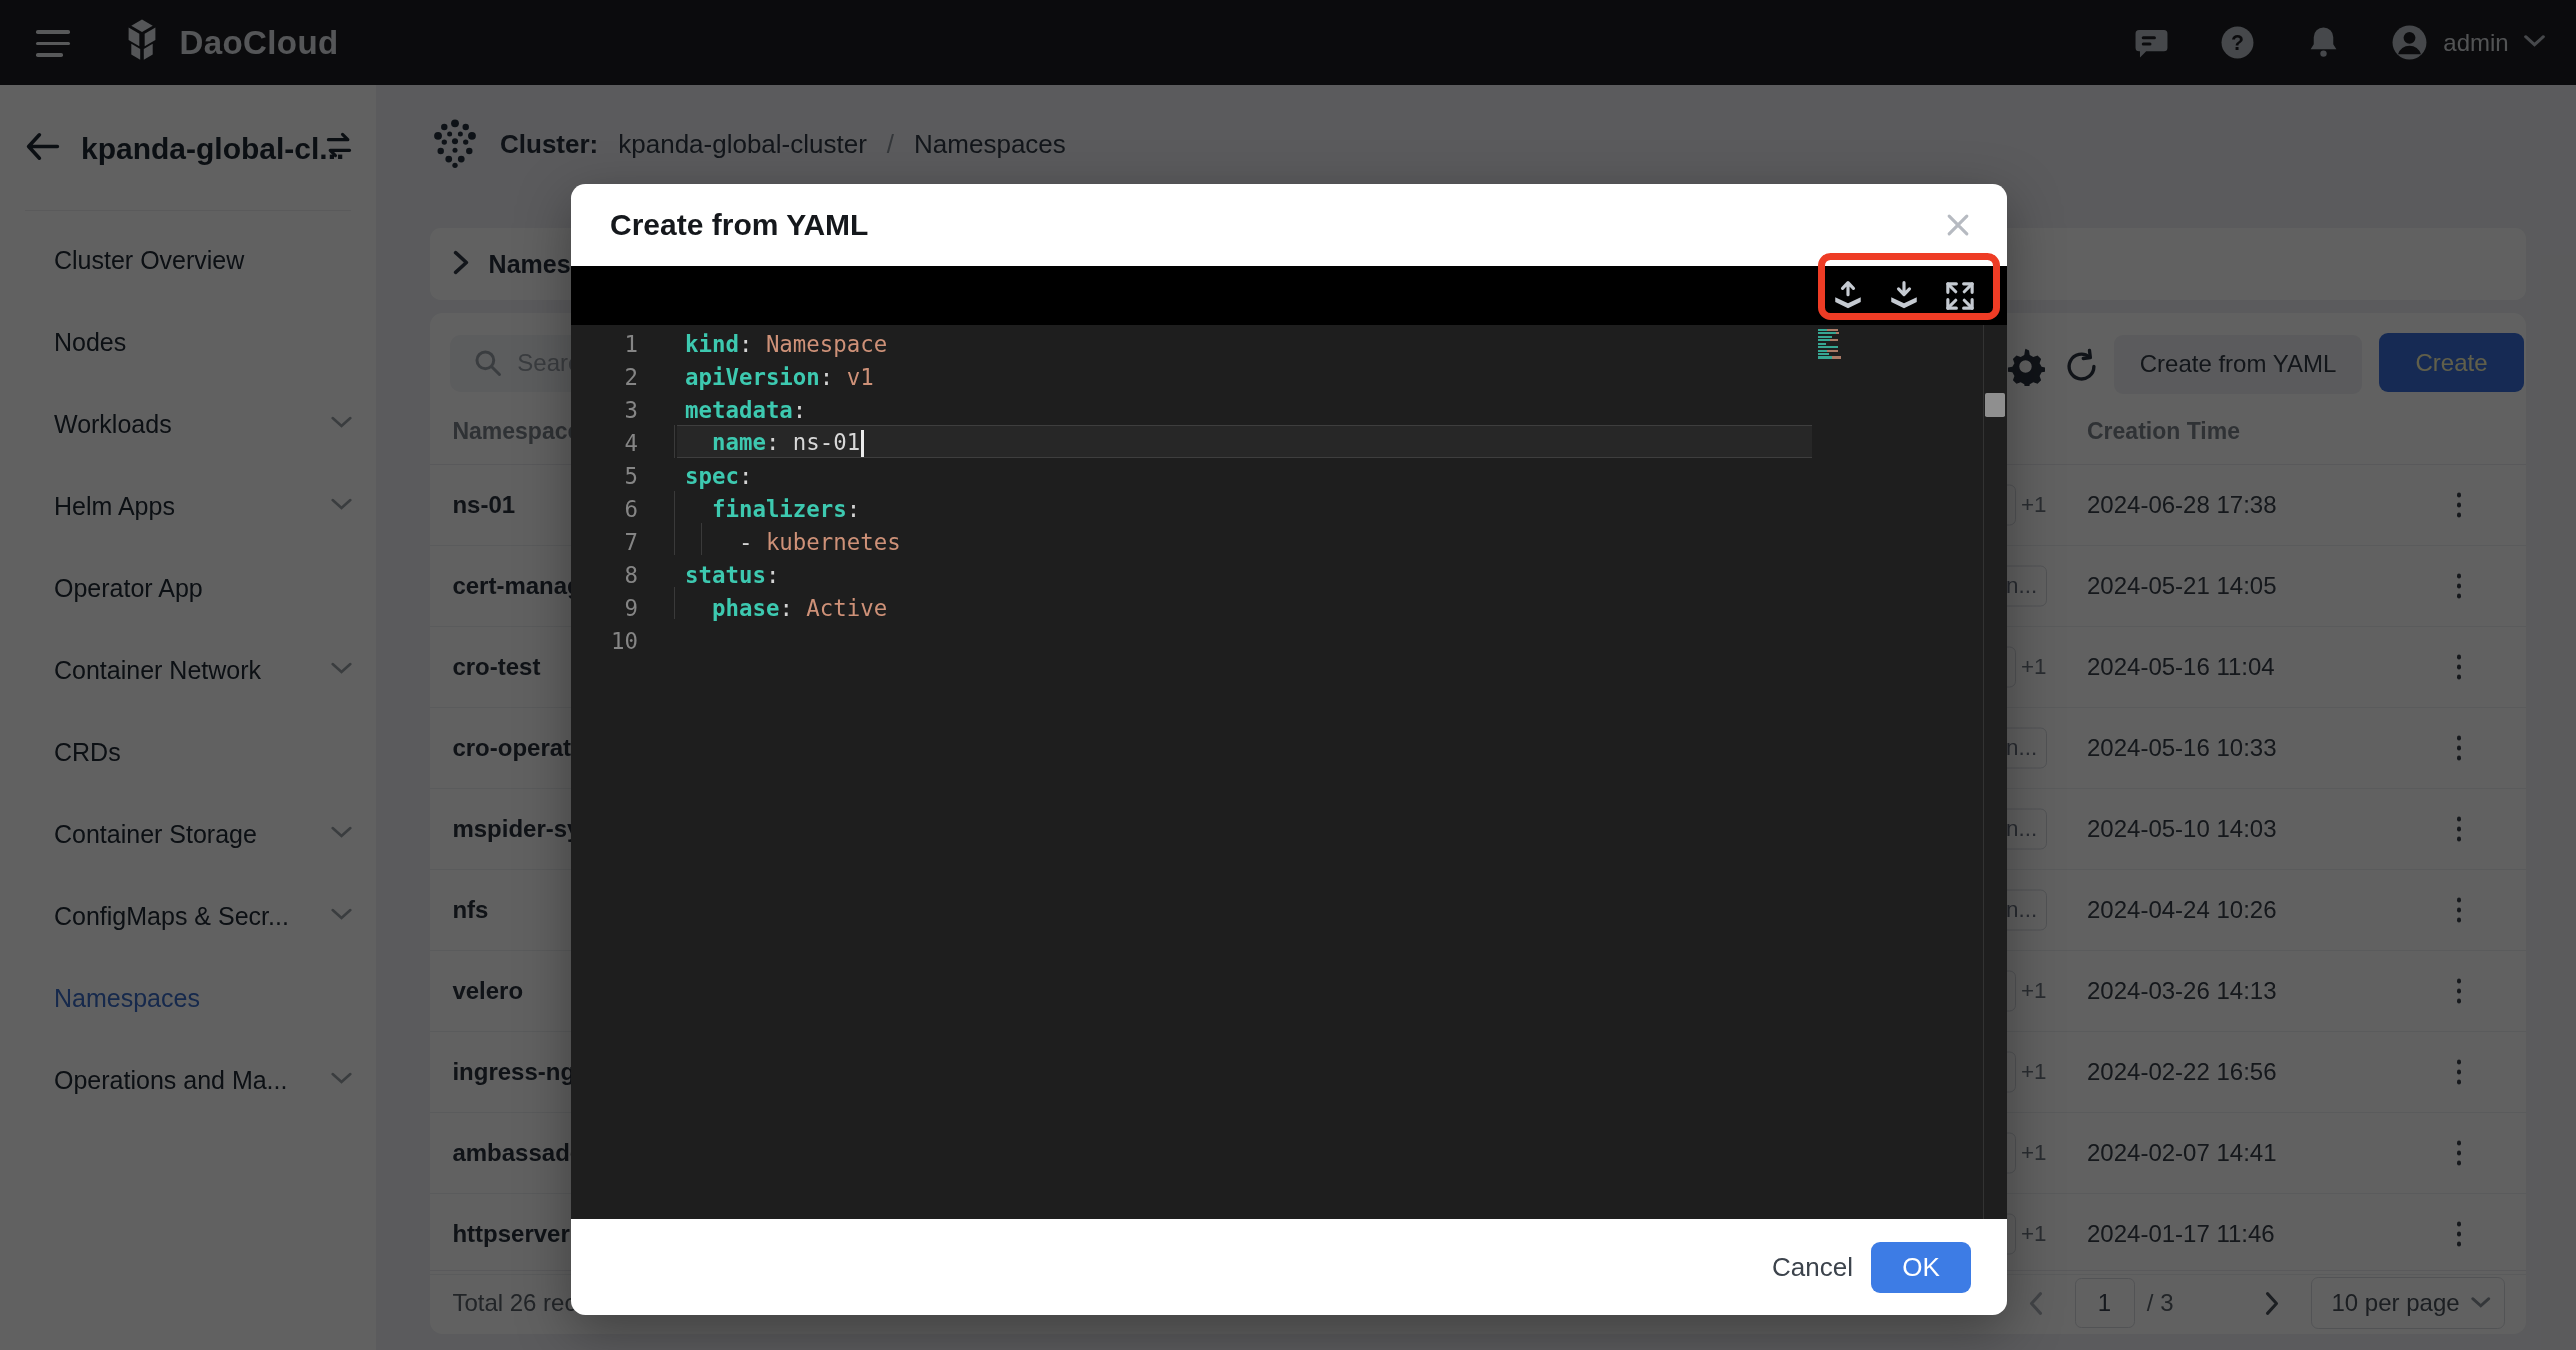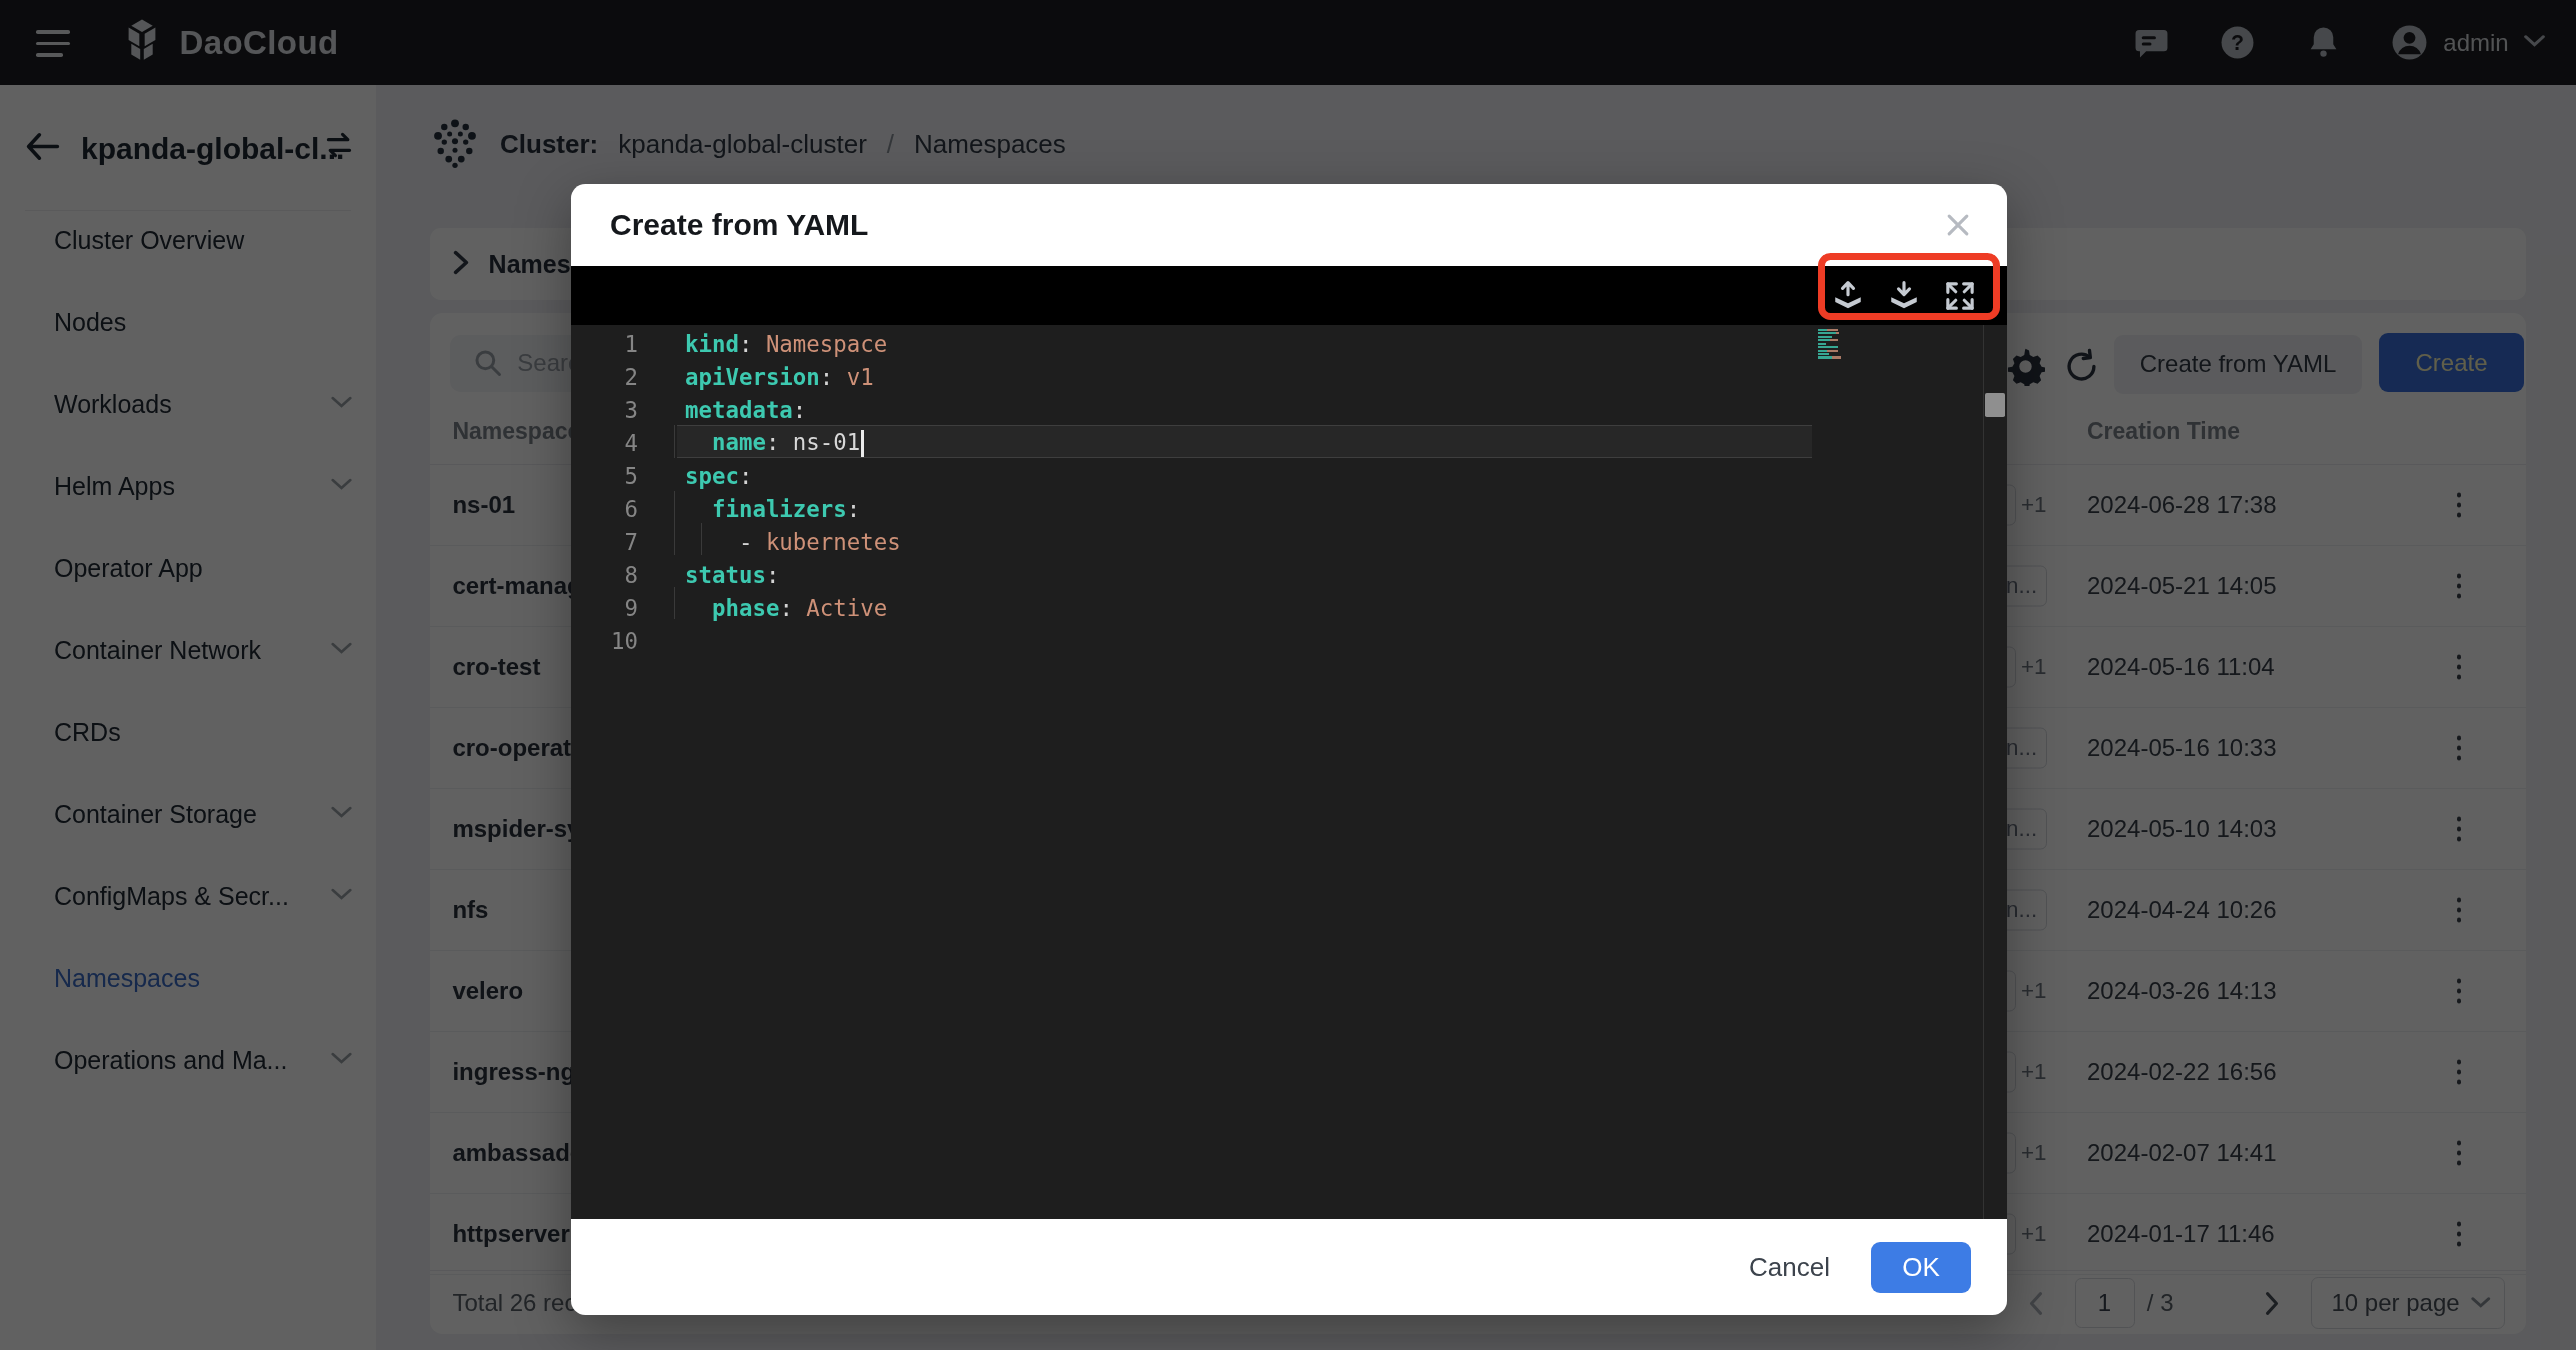--- a/index.html
+++ b/index.html
@@ -19,21 +19,21 @@
   .user-wrap { display:flex; align-items:center; gap:14.3px; }
   .user-name { color:#d7dade; font-size:24px; }
 
   
   .sidebar { position:absolute; left:0; top:85px; width:376px; height:1266px; background:#ffffff; z-index:1; }
   .sb-head { position:absolute; left:0; top:0; width:376px; height:121px; }
   .sb-back { position:absolute; left:25px; top:47px; width:36px; height:29px; cursor:pointer; }
   .sb-title { position:absolute; left:81px; top:47px; width:237px; font-size:30px; font-weight:700; color:#1f2833; white-space:nowrap; }
   .sb-swap { position:absolute; left:324px; top:45px; width:30px; height:30px; cursor:pointer; }
   .sb-div { position:absolute; left:25px; top:125px; width:326px; height:0.9px; background:#ececf0; }
-  .sb-menu { position:absolute; left:0; top:114px; width:376px; }
+  .sb-menu { position:absolute; left:0; top:134px; width:376px; }
   .s-item { position:relative; height:82px; display:flex; align-items:center; cursor:pointer; }
   .s-item .lbl { margin-left:54px; font-size:25px; color:#212a35; white-space:nowrap; }
   .s-item.active .lbl { color:#3a6cc8; }
   .s-item .chev { position:absolute; right:23px; top:50%; transform:translateY(-50%); }
 
   
   .content { position:absolute; left:376px; top:85px; width:2200px; height:1266px; background:#eef0f3; z-index:1; }
   .breadcrumb { position:absolute; left:54px; top:34px; height:50px; display:flex; align-items:center; gap:20px; }
   .bc-txt { font-size:26px; color:#333c48; }
   .bc-bold { font-weight:700; color:#28313d; }
@@ -96,21 +96,21 @@
   .ln { width:67px; flex:none; text-align:right; color:#858585; }
   .ct { margin-left:47px; white-space:pre; }
   .tk-k { color:#3dc9b0;font-weight:bold; } .tk-v { color:#ce9178; } .tk-p { color:#d4d4d4; } .tk-w { color:#d8d8d8; }
   .cursor { display:inline-block; width:2.7px; height:27px; background:#ececec; vertical-align:middle; margin-left:0.9px; }
   .guide { position:absolute; width:0.9px; background:#3a3a3a; z-index:1; }
   .minimap { position:absolute; left:1247px; top:3.6px; width:30px; z-index:2; }
   .mm-row { height:2.2px; margin-bottom:1.3px; display:flex; }
   .mm-k { background:#3dc9b0cc; height:100%; } .mm-v { background:#ce9178cc; height:100%; }
   .ed-sep { position:absolute; left:1412px; top:0; width:0.9px; height:894px; background:#333333; }
   .ed-thumb { position:absolute; left:1414px; top:68px; width:20px; height:24px; background:#8f8f8f; border-radius:1.8px; cursor:pointer; }
-  .m-foot { position:relative; height:97px; display:flex; align-items:center; justify-content:flex-end; gap:41px; padding-right:36px; }
+  .m-foot { position:relative; height:97px; display:flex; align-items:center; justify-content:flex-end; gap:18px; padding-right:36px; }
   .btn-cancel { border:none; background:transparent; font-size:26px; color:#3c434c; cursor:pointer; font-family:"Liberation Sans",sans-serif; }
   .btn-ok { width:100px; height:51px; border:none; border-radius:9px; background:#3d7ce5; color:#ffffff; font-size:26px; cursor:pointer; font-family:"Liberation Sans",sans-serif; }
 
   
   .annotation { position:absolute; left:1818px; top:253px; width:182px; height:67px; border:7.2px solid #ee3c25; border-radius:12.5px; z-index:30; }
 </style>
 </head>
 <body>
 
 <div class="root">

